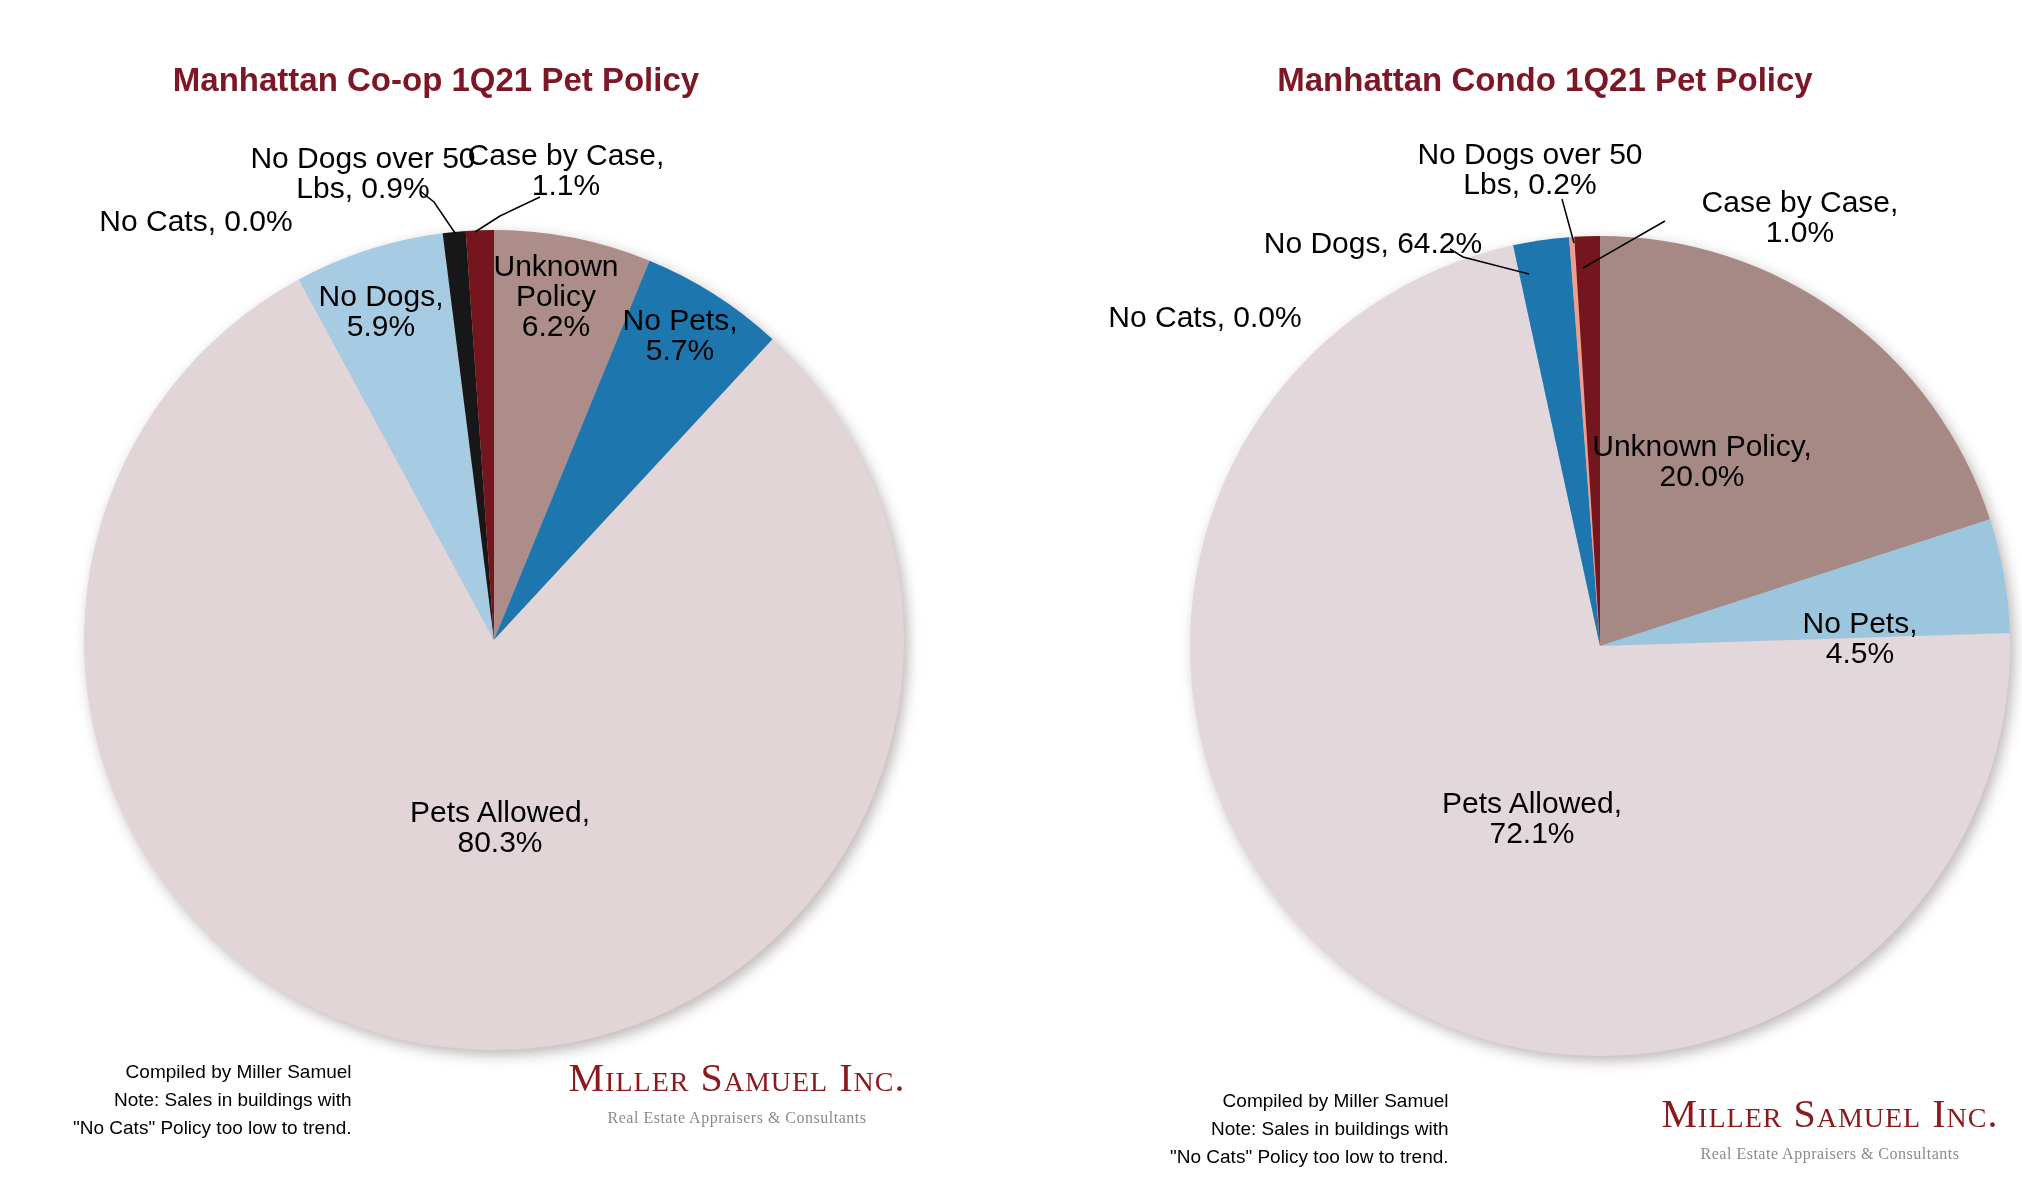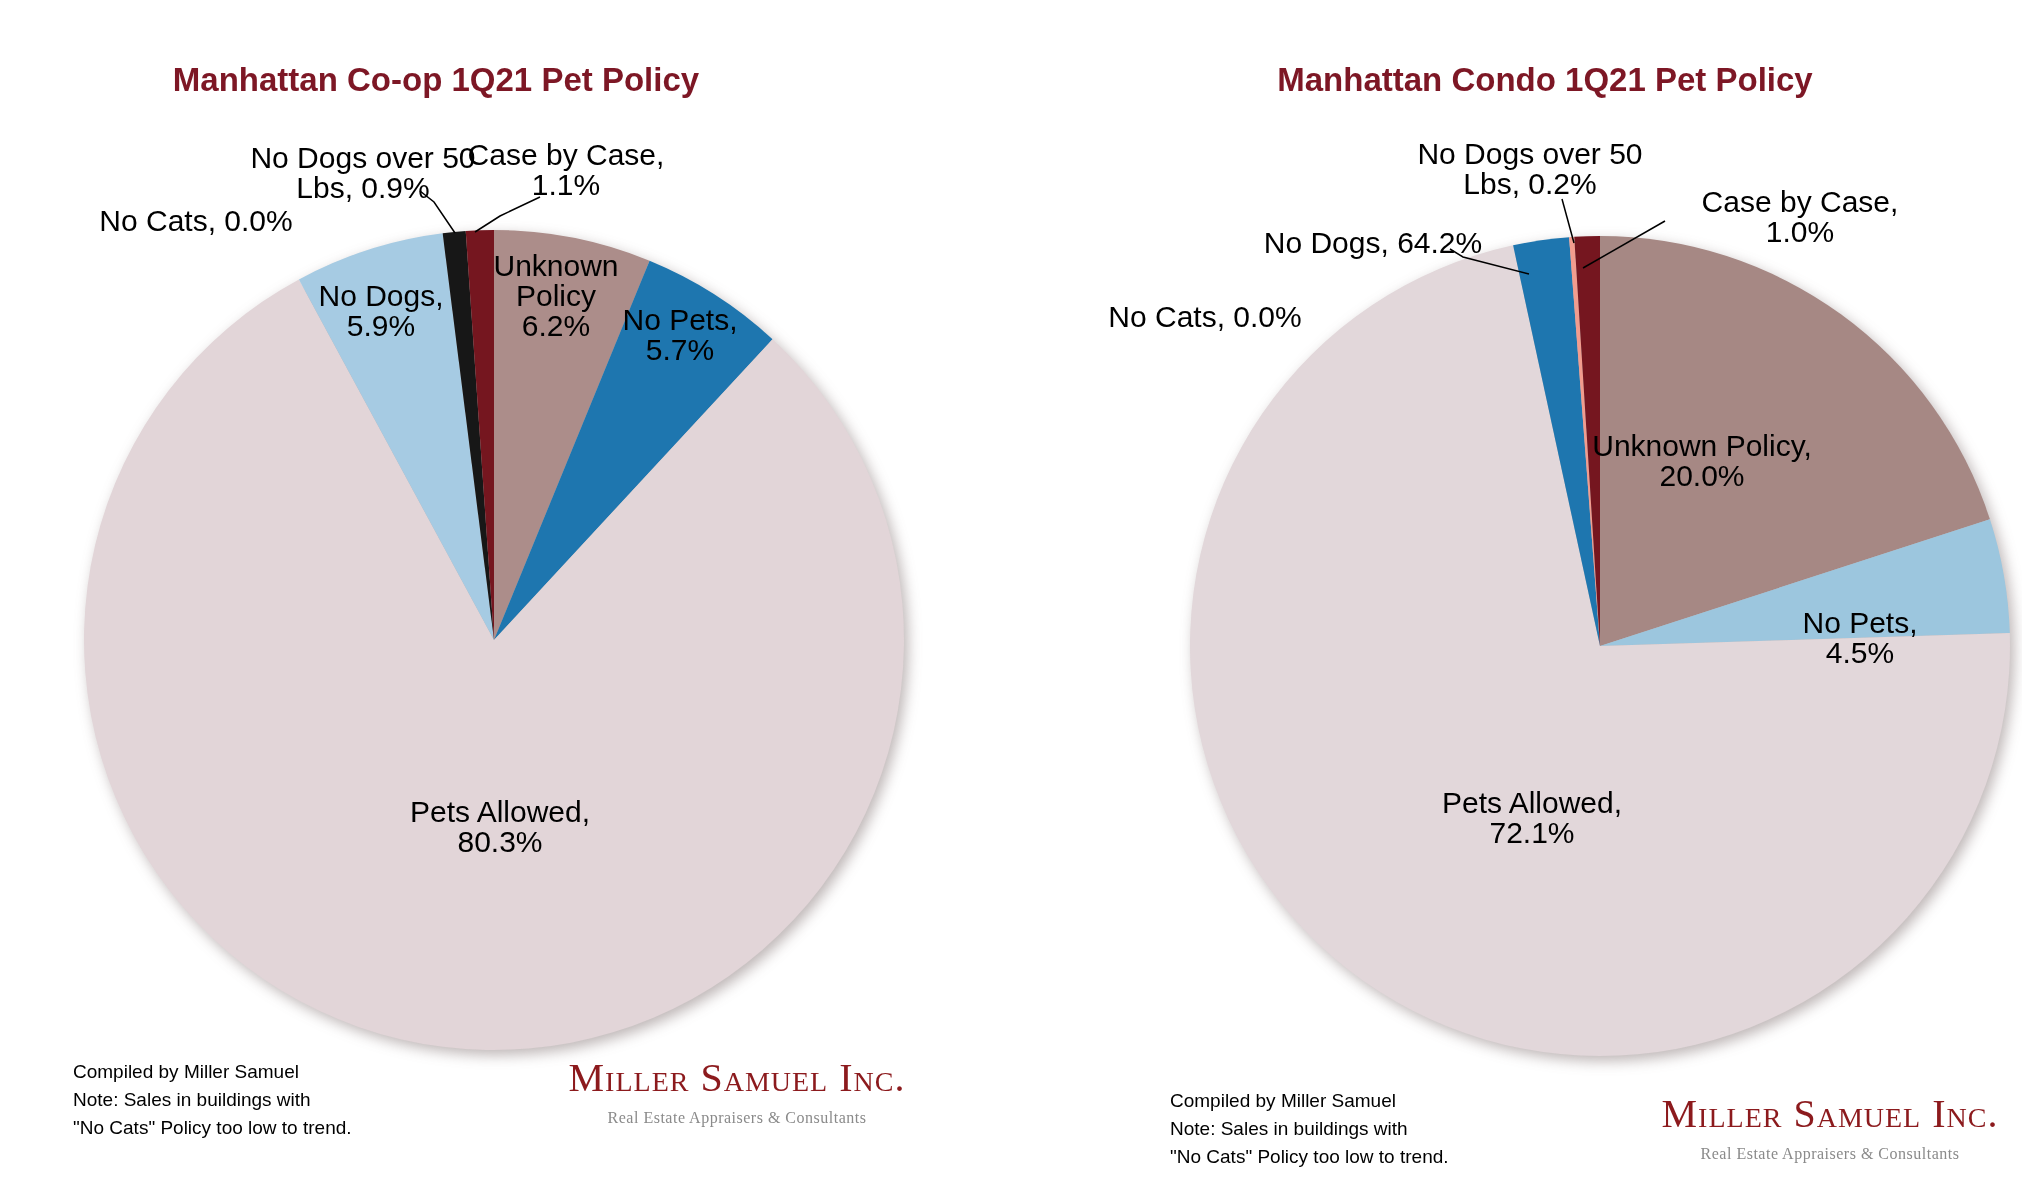--- a/index.html
+++ b/index.html
@@ -11,21 +11,21 @@
     position:absolute;width:620px;text-align:center;
     font-size:33px;font-weight:bold;line-height:40px;
   }
   .pie{position:absolute;width:824px;height:824px;
     filter:drop-shadow(4px 5px 7px rgba(90,70,70,0.40));}
   .leader-overlay{position:absolute;left:0;top:0;width:2022px;height:1188px;pointer-events:none;}
   .lbl{
     position:absolute;transform:translateX(-50%);text-align:center;
     white-space:pre-line;font-size:30px;line-height:30px;color:#000;
   }
-  .footnote{position:absolute;font-size:19px;line-height:28px;color:#000;}
+  .footnote{position:absolute;font-size:19px;line-height:28px;color:#000;text-align:right;}
   .logo-name{
     position:absolute;transform:translateX(-50%);white-space:nowrap;
     font-family:"Liberation Serif", serif;font-variant:small-caps;
     font-size:40px;letter-spacing:1px;line-height:44px;
   }
   .logo-tagline{
     position:absolute;transform:translateX(-50%);white-space:nowrap;
     font-family:"Liberation Serif", serif;font-size:16px;letter-spacing:0.5px;line-height:28px;
   }
 </style>

